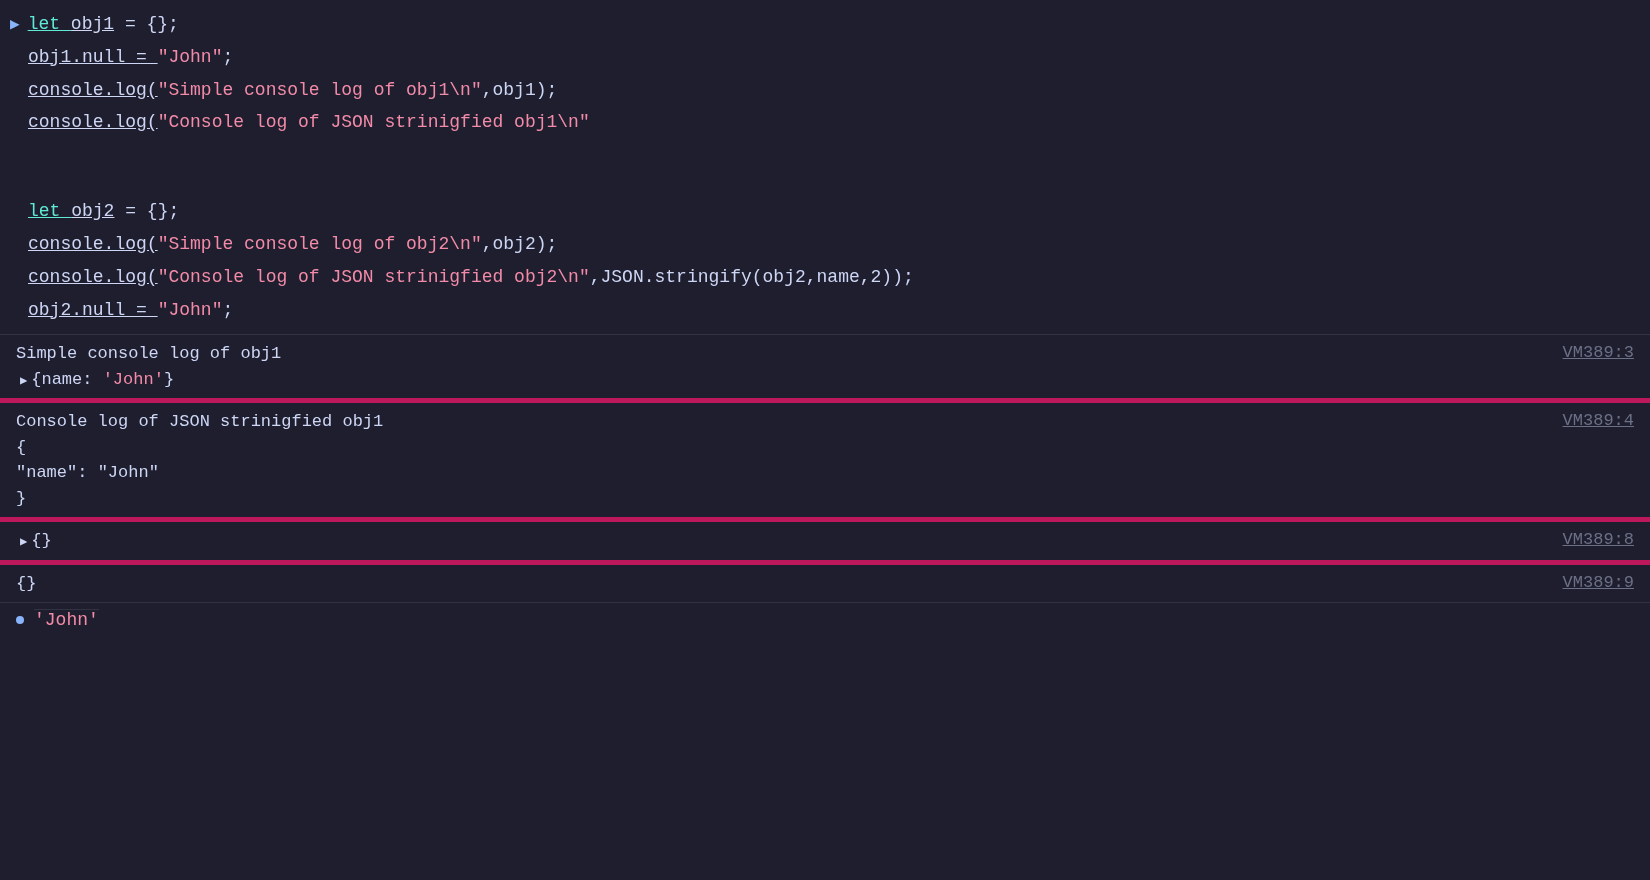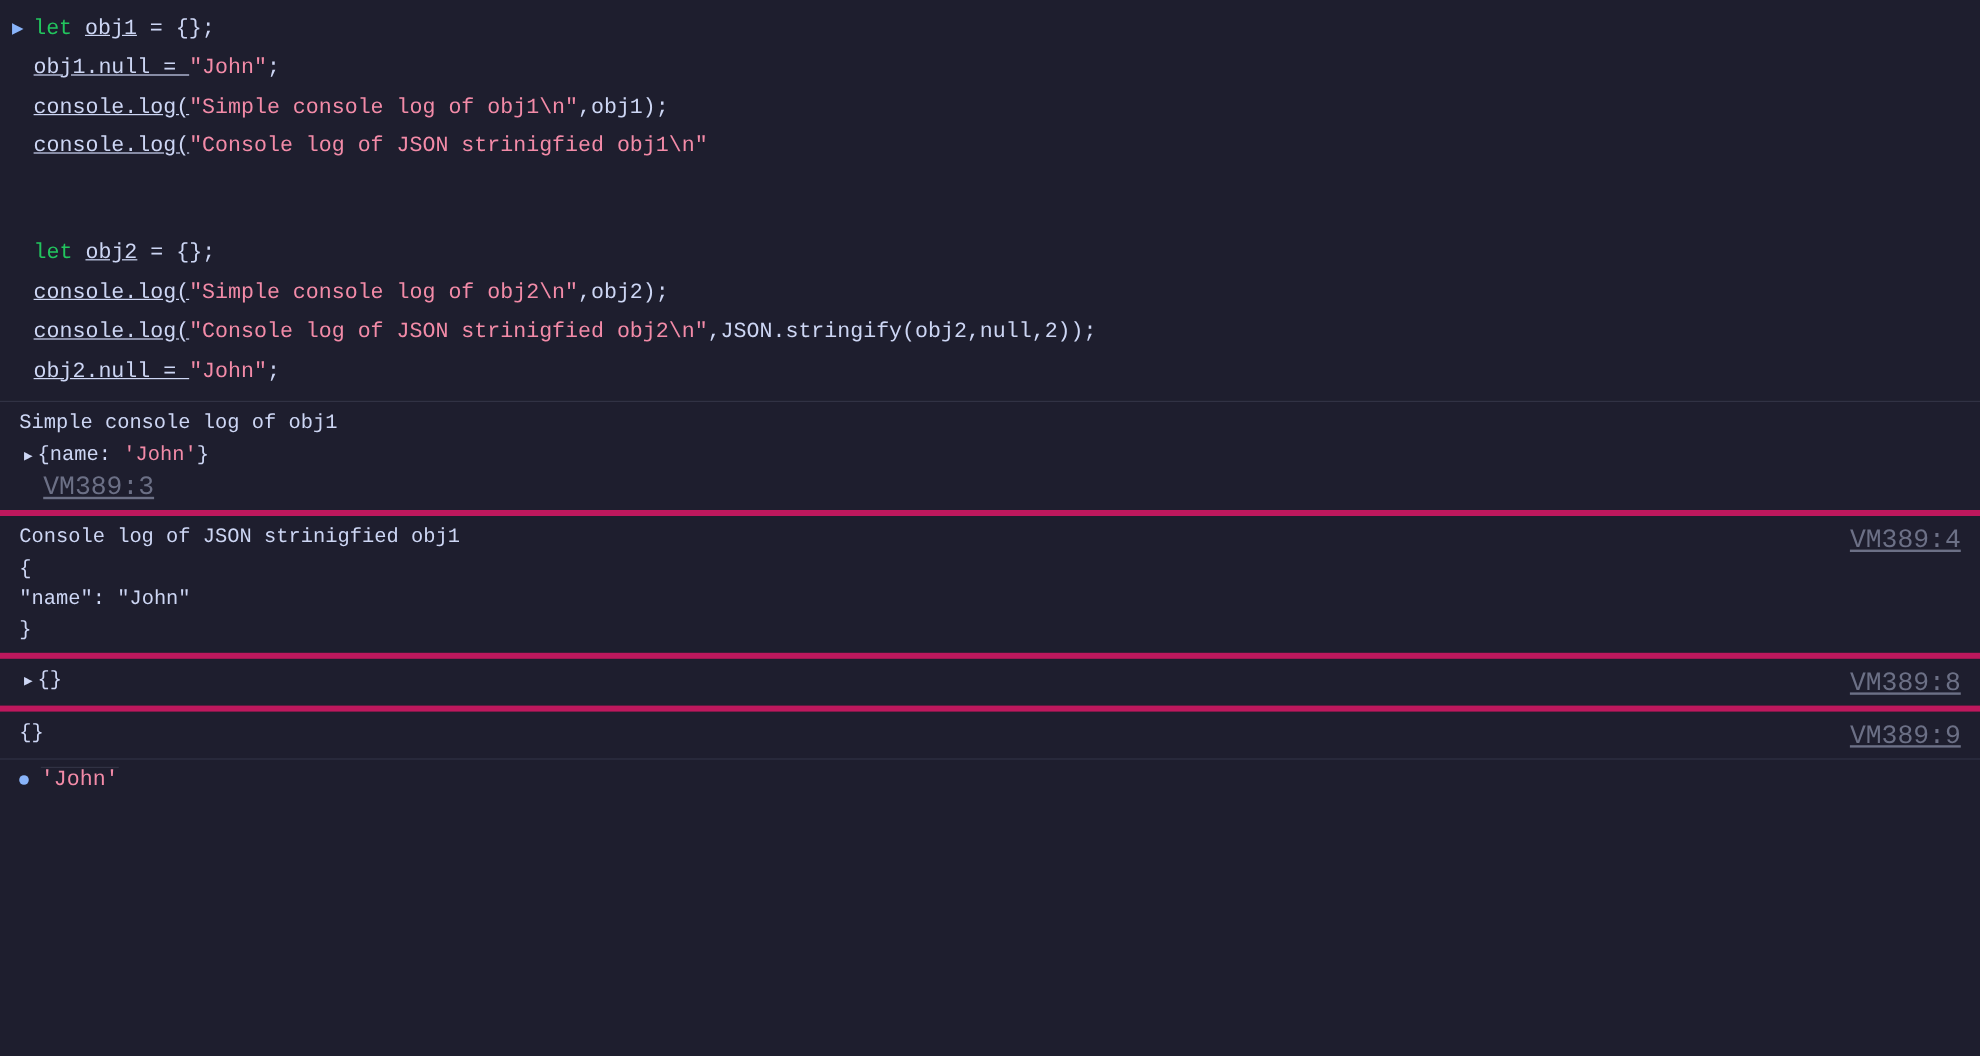--- a/index.html
+++ b/index.html
@@ -46,21 +46,21 @@
       padding-left: 10px;
     }
 
     .arrow-indicator {
       color: #89b4fa;
       margin-right: 8px;
       font-size: 16px;
     }
 
     
-    .kw { color: #22c55e; } 
+    .kw { color: #5eead4; text-decoration: underline; } 
     .id { color: #cdd6f4; text-decoration: underline; } 
     .str { color: #f38ba8; }
     .punct { color: #cdd6f4; }
 
     .empty-line {
       height: 28px;
     }
 
     
     .console-section {
@@ -72,34 +72,33 @@
       display: flex;
       align-items: flex-start;
       justify-content: space-between;
       padding: 6px 16px;
       border-top: 5px solid #be185d;
       min-height: 36px;
     }
 
     .console-entry:first-child {
       border-top: none;
-      flex-direction: column;
     }
 
     .console-entry-content {
       flex: 1;
       font-family: 'Courier New', Courier, monospace;
       font-size: 17px;
       color: #cdd6f4;
       line-height: 1.5;
     }
 
     .console-entry-link {
       font-family: 'Courier New', Courier, monospace;
-      font-size: 22px;
+      font-size: 17px;
       color: #6c7086;
       text-decoration: underline;
       white-space: nowrap;
       margin-left: 20px;
       align-self: flex-start;
       margin-top: 2px;
     }
 
     .console-log-text {
       color: #cdd6f4;
@@ -189,21 +188,21 @@
 
     <div class="code-line">
       <span class="kw">let </span><span class="id">obj2</span><span class="punct"> = {};</span>
     </div>
 
     <div class="code-line">
       <span class="id">console.log(</span><span class="str">"Simple console log of obj2\n"</span><span class="punct">,obj2);</span>
     </div>
 
     <div class="code-line">
-      <span class="id">console.log(</span><span class="str">"Console log of JSON strinigfied obj2\n"</span><span class="punct">,JSON.stringify(obj2,null,2));</span>
+      <span class="id">console.log(</span><span class="str">"Console log of JSON strinigfied obj2\n"</span><span class="punct">,JSON.stringify(obj2,name,2));</span>
     </div>
 
     <div class="code-line">
       <span class="id">obj2.null = </span><span class="str">"John"</span><span class="punct">;</span>
     </div>
 
   </div>
 
   <div class="console-section">
 

